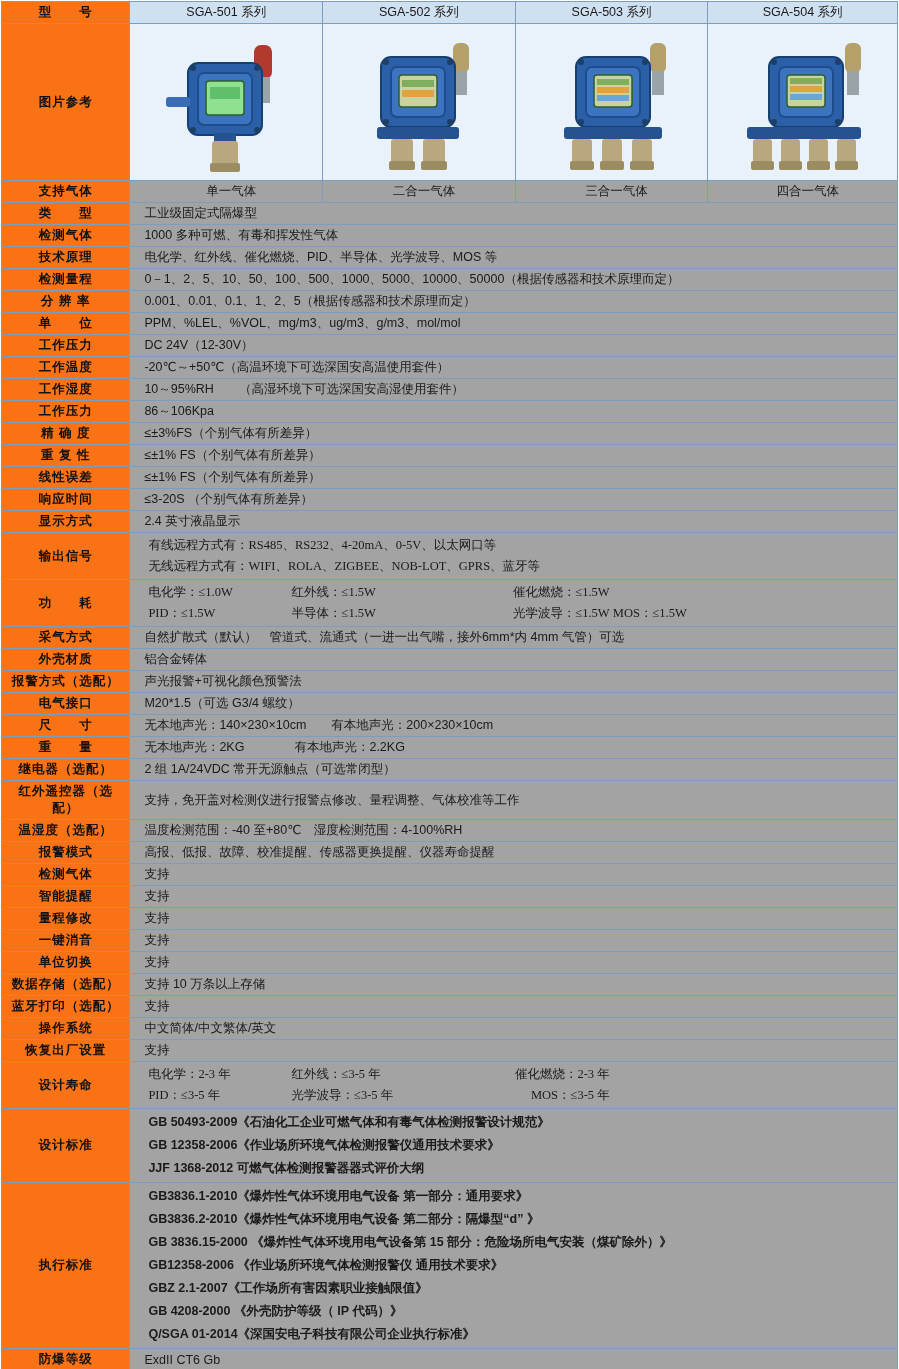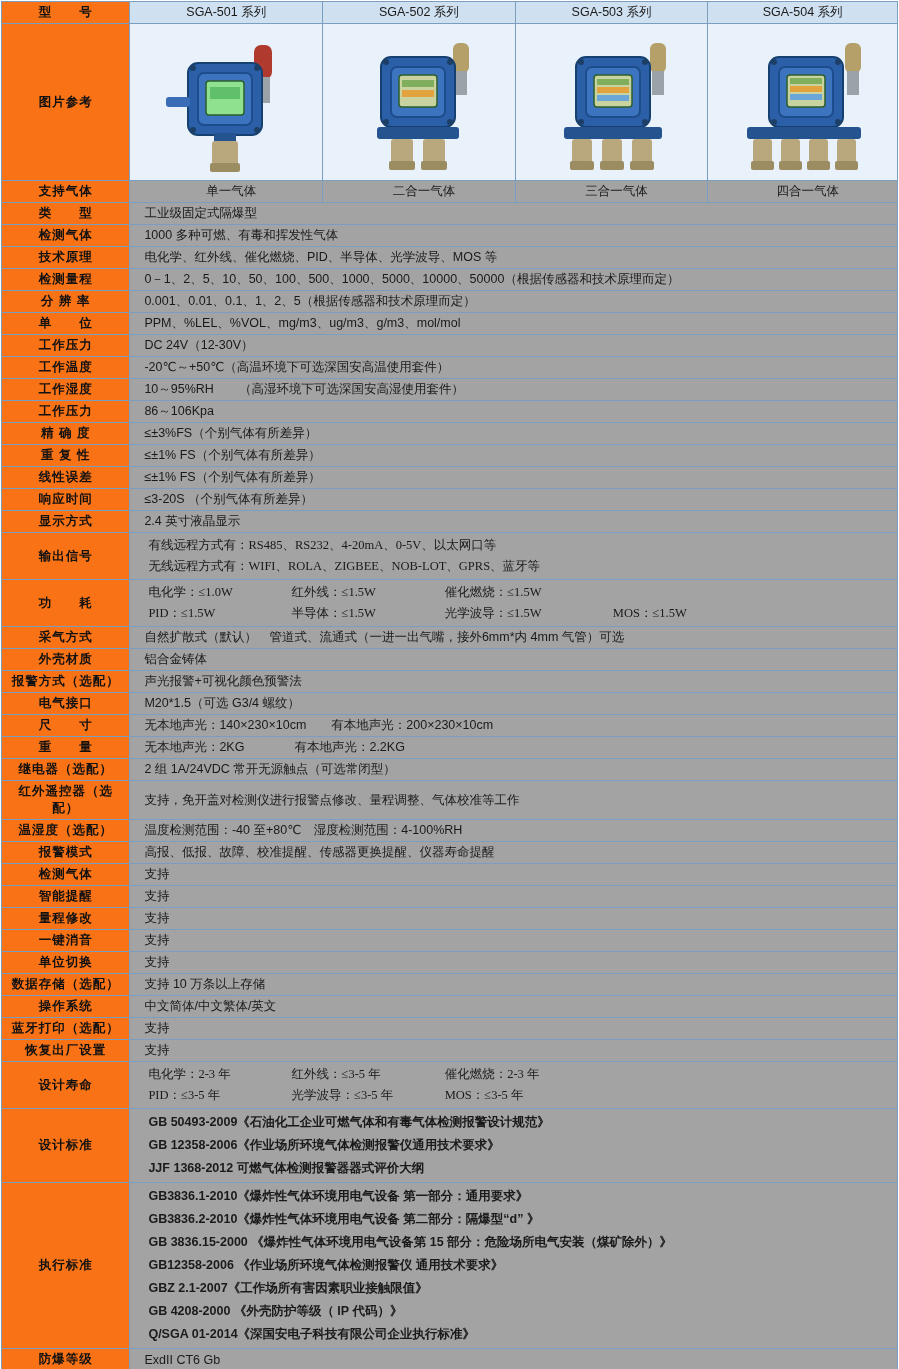--- a/index.html
+++ b/index.html
@@ -10,21 +10,21 @@
   .lbl{background:#f97316;text-align:center;font-weight:bold;width:128px;letter-spacing:1px;color:#111;}
   .val{background:#a3a3a3;padding-left:14px;}
   .hdr{background:#cfe0f0;text-align:center;font-weight:normal;}
   .imgcell{background:#e9f2fb;text-align:center;padding:3px 0;}
   .ct{text-align:center;}
   .multi > div{padding:2px 0 2px 4px;font-family:Liberation Serif, serif;}
   .stdlist > div{padding:3px 0 3px 4px;font-weight:bold;}
   .pwr1 span{display:inline-block;}
   .p-a{width:140px;}
   .p-b{width:150px;}
-  .p-c{width:165px;}
+  .p-c{width:165px;text-align:right;}
   .p-d{width:140px;}
   svg{display:block;margin:0 auto;}
 </style>
 </head>
 <body>
 
 <div id="sheet">
 <table>
   <colgroup>
     <col style="width:128px">
@@ -289,26 +289,26 @@
         </tr>
   <tr>
           <td class="lbl">单位切换</td>
           <td class="val" colspan="4">支持</td>
         </tr>
   <tr>
           <td class="lbl">数据存储（选配）</td>
           <td class="val" colspan="4">支持 10 万条以上存储</td>
         </tr>
   <tr>
+          <td class="lbl">蓝牙打印（选配）</td>
+          <td class="val" colspan="4">支持</td>
+        </tr>
+  <tr>
           <td class="lbl">操作系统</td>
           <td class="val" colspan="4">中文简体/中文繁体/英文</td>
-        </tr>
-  <tr>
-          <td class="lbl">蓝牙打印（选配）</td>
-          <td class="val" colspan="4">支持</td>
         </tr>
   <tr>
           <td class="lbl">恢复出厂设置</td>
           <td class="val" colspan="4">支持</td>
         </tr>
 
   <tr>
     <td class="lbl">设计寿命</td>
     <td class="val multi pwr1" colspan="4">
       <div>

